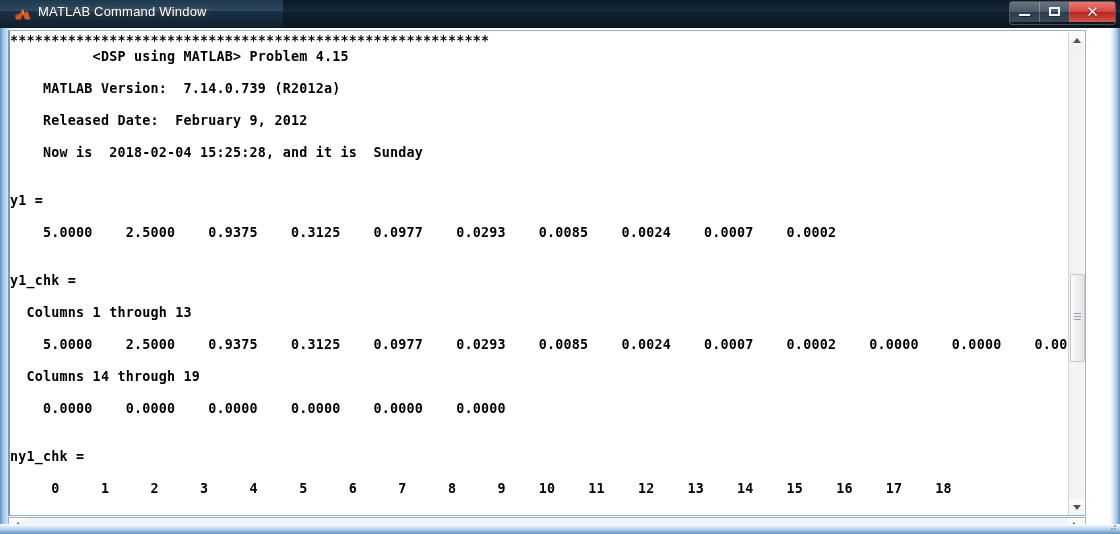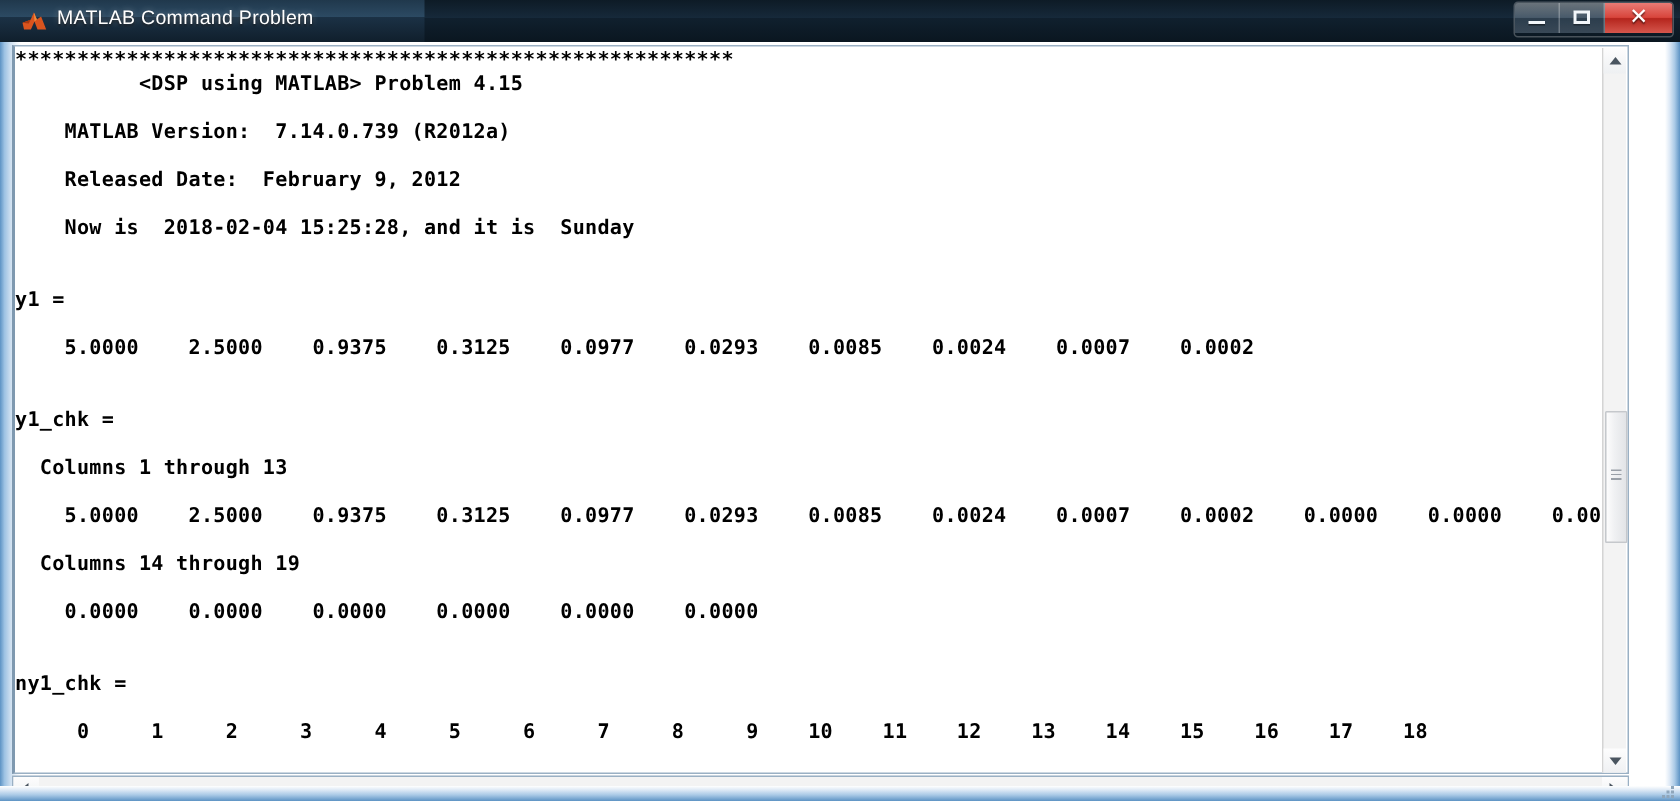--- a/index.html
+++ b/index.html
@@ -319,21 +319,21 @@
       <div class="titlebar-left-glow"></div>
 
       <span class="title-icon">
         <svg width="18" height="18" viewBox="0 0 18 18">
           <path d="M1 10.2 L6.4 8.1 L8.6 3.4 L10.6 8.0 L13.4 6.0 L16.8 14.6 L11.0 14.6 L9.0 9.4 L6.6 14.6 L2.0 14.6 Z" fill="#d9541e"></path>
           <path d="M8.6 3.4 L10.6 8.0 L9.0 9.4 Z" fill="#f08c3c"></path>
           <path d="M1 10.2 L6.4 8.1 L5.2 10.6 Z" fill="#a8380f"></path>
         </svg>
       </span>
 
-      <span class="title-text">MATLAB Command Problem</span>
+      <span class="title-text">MATLAB Command Window</span>
 
       <div class="win-controls">
         <div class="win-btn">
           <span class="glyph-min"></span>
         </div>
         <div class="win-btn">
           <span class="glyph-max"></span>
         </div>
         <div class="win-btn close">
           <span class="glyph-close">✕</span>

